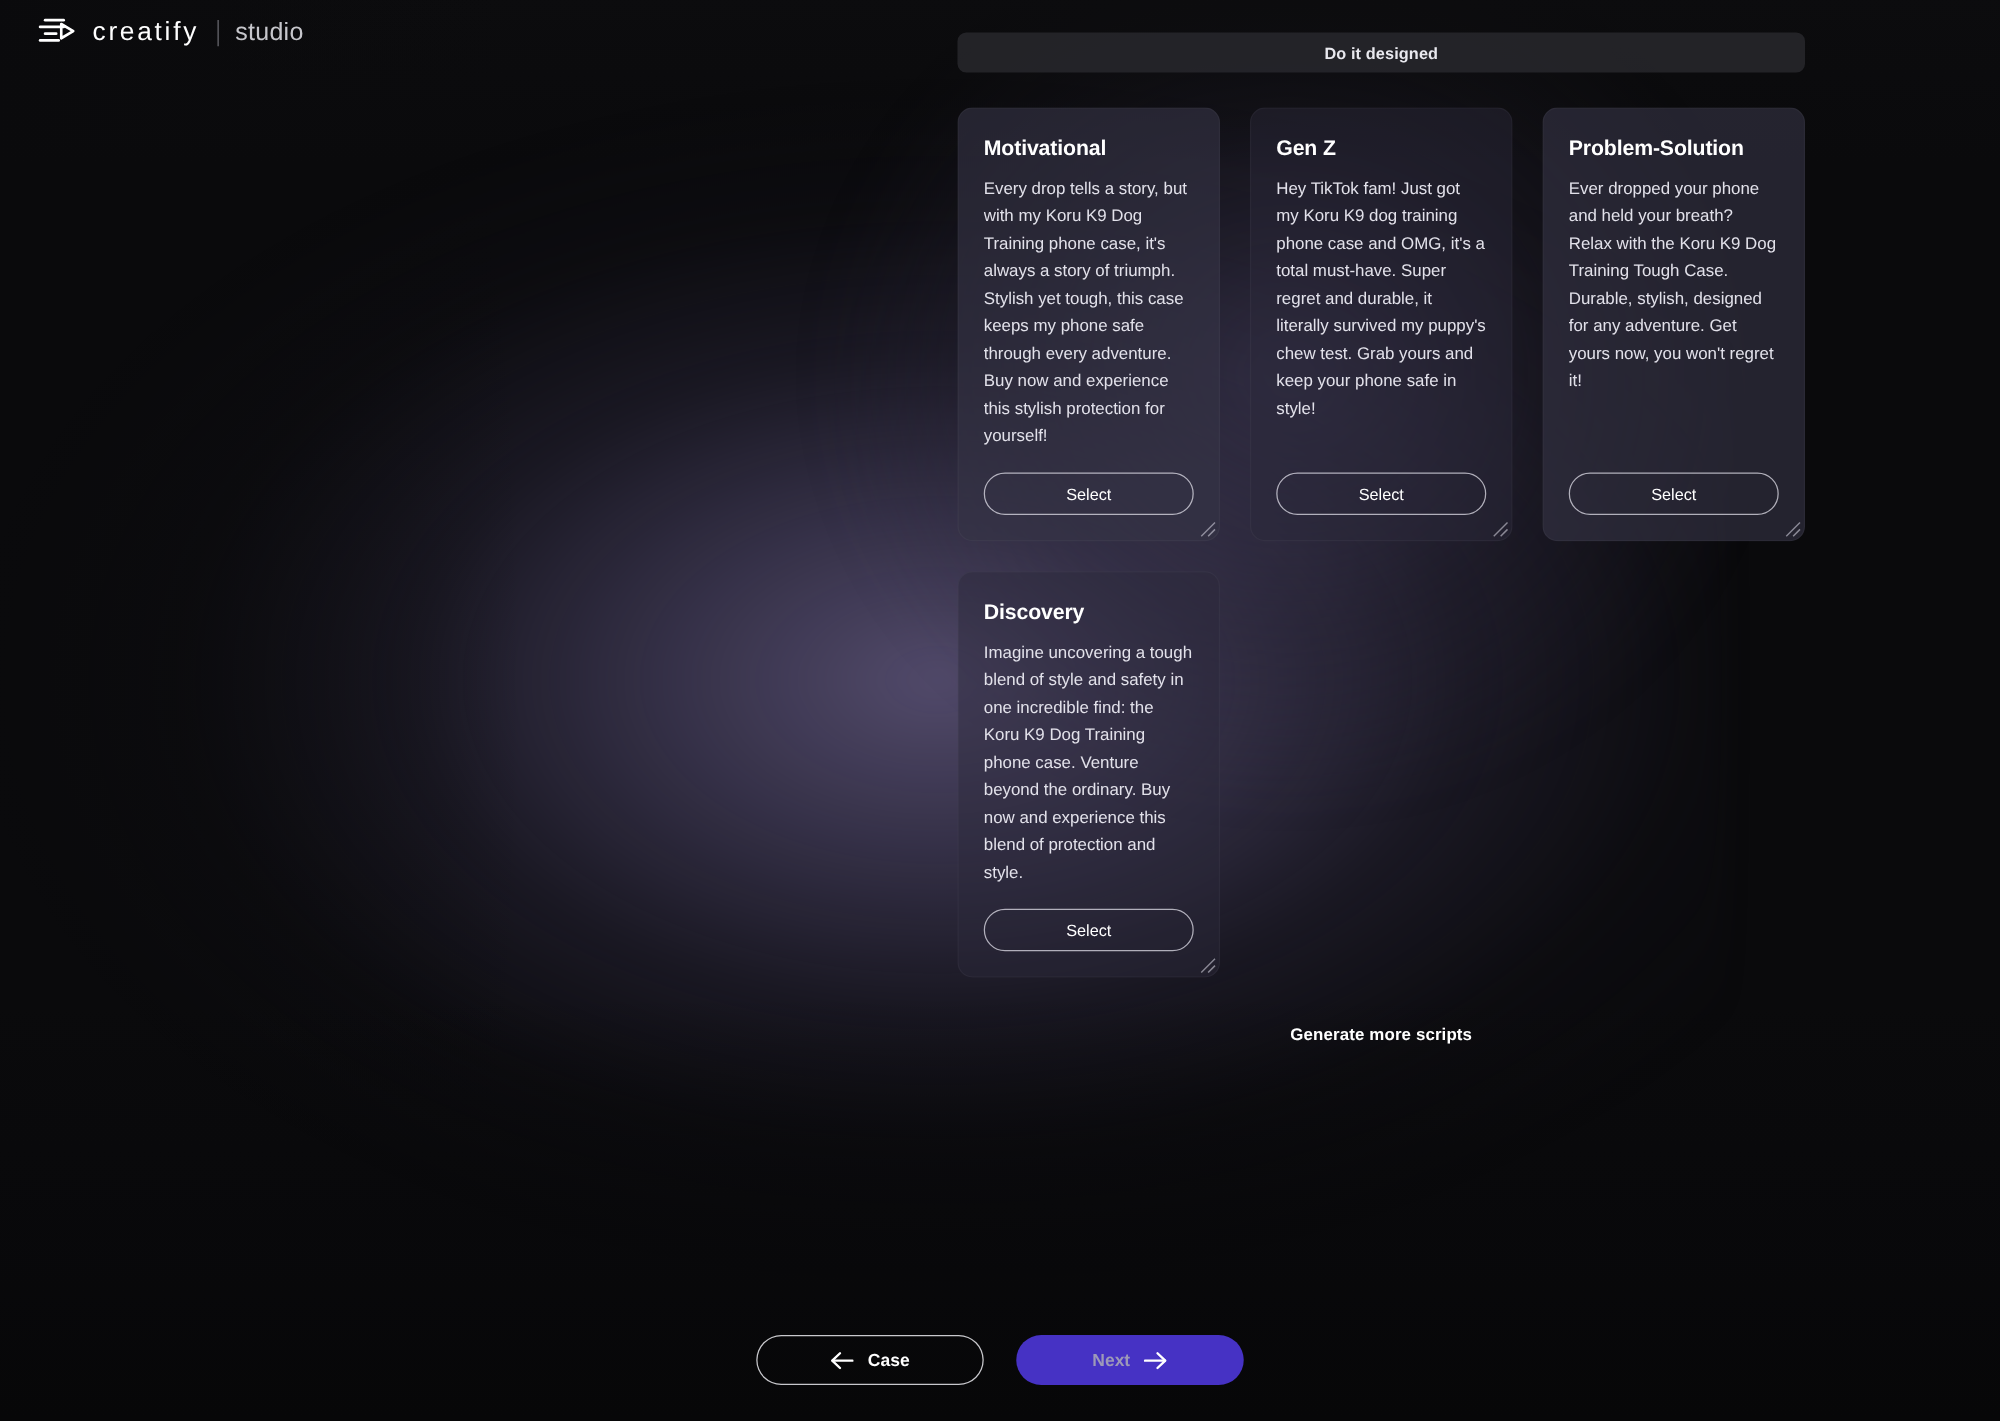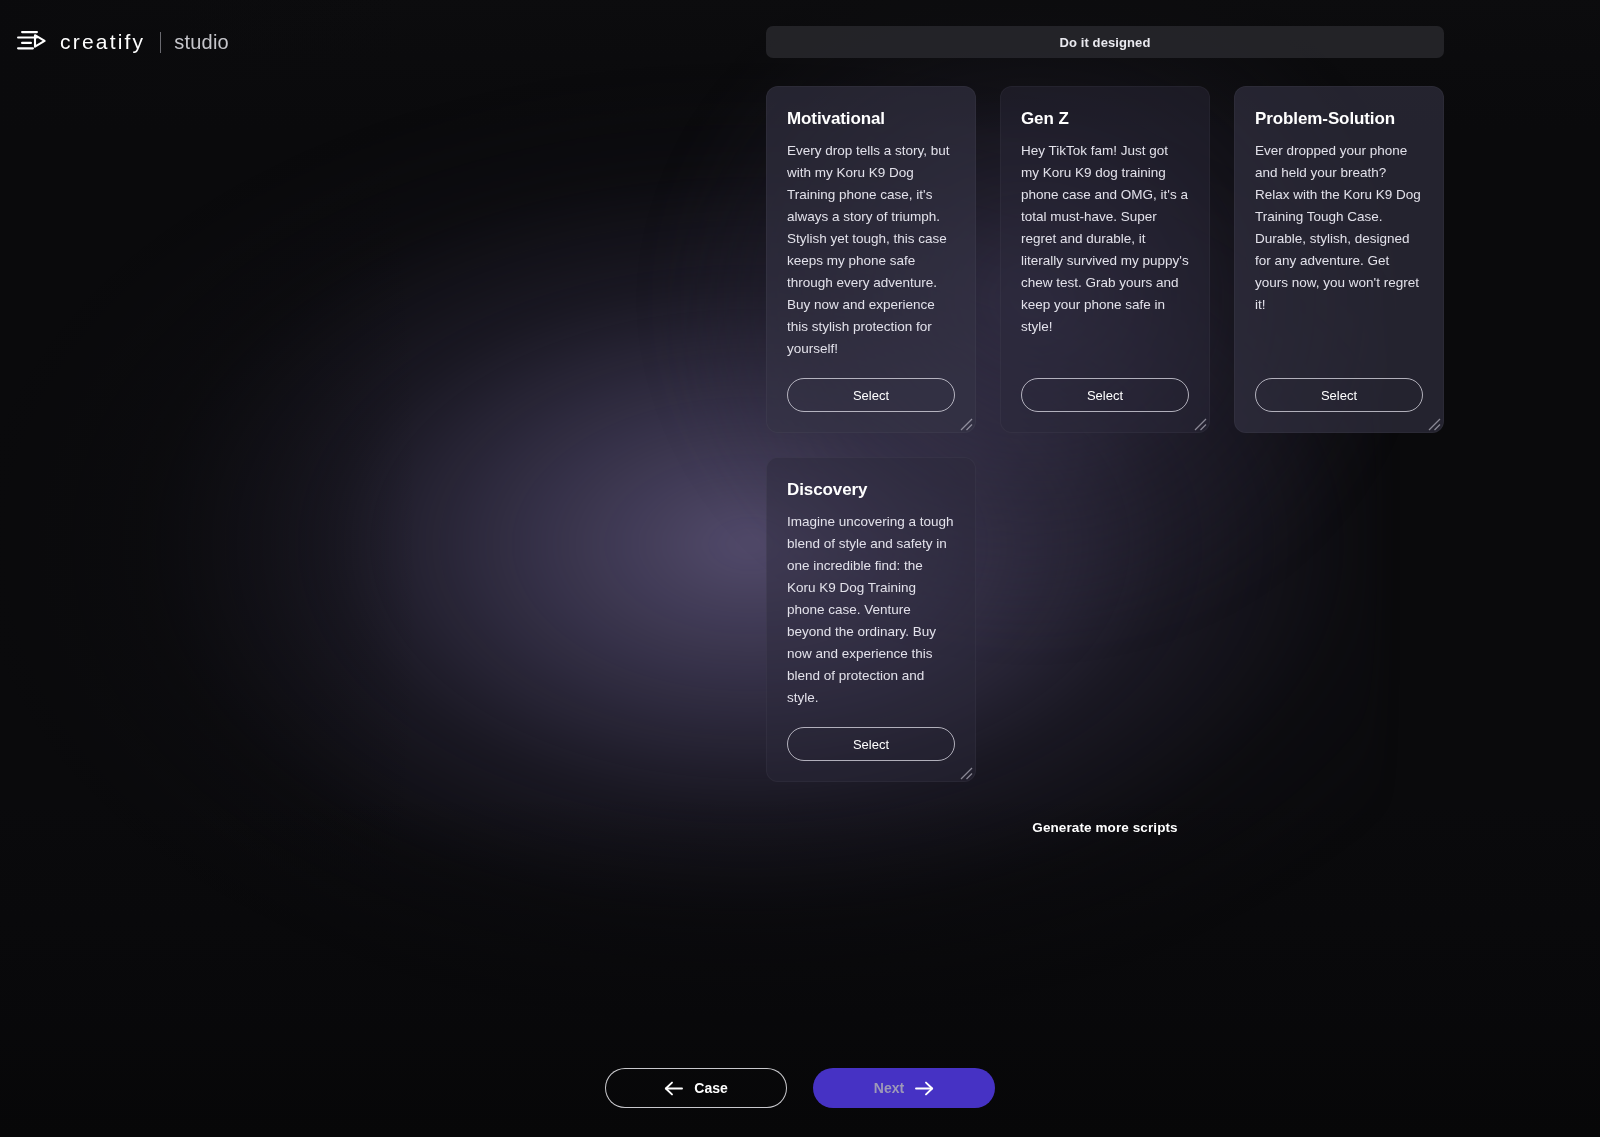--- a/index.html
+++ b/index.html
@@ -68,25 +68,25 @@
   #bg-fade-left {
     position: absolute;
     left: 0; top: 0; bottom: 0;
     width: 420px;
     background: linear-gradient(to right, rgba(10,10,12,0.95) 0%, rgba(10,10,12,0.35) 55%, rgba(10,10,12,0) 100%);
   }
 
   
   #app-header {
     position: absolute;
-    top: 16px; left: 0;
+    top: 0; left: 0;
     width: 100%;
     height: 52px;
     display: flex;
-    padding-left: 16px;
+    padding-left: 30px;
     z-index: 5;
   }
   .logo-lockup {
     display: flex;
     align-items: center;
     gap: 10px;
   }
   .logo-mark { width: 34px; height: 28px; display: block; }
   .logo-word {
     font-size: 21px;

